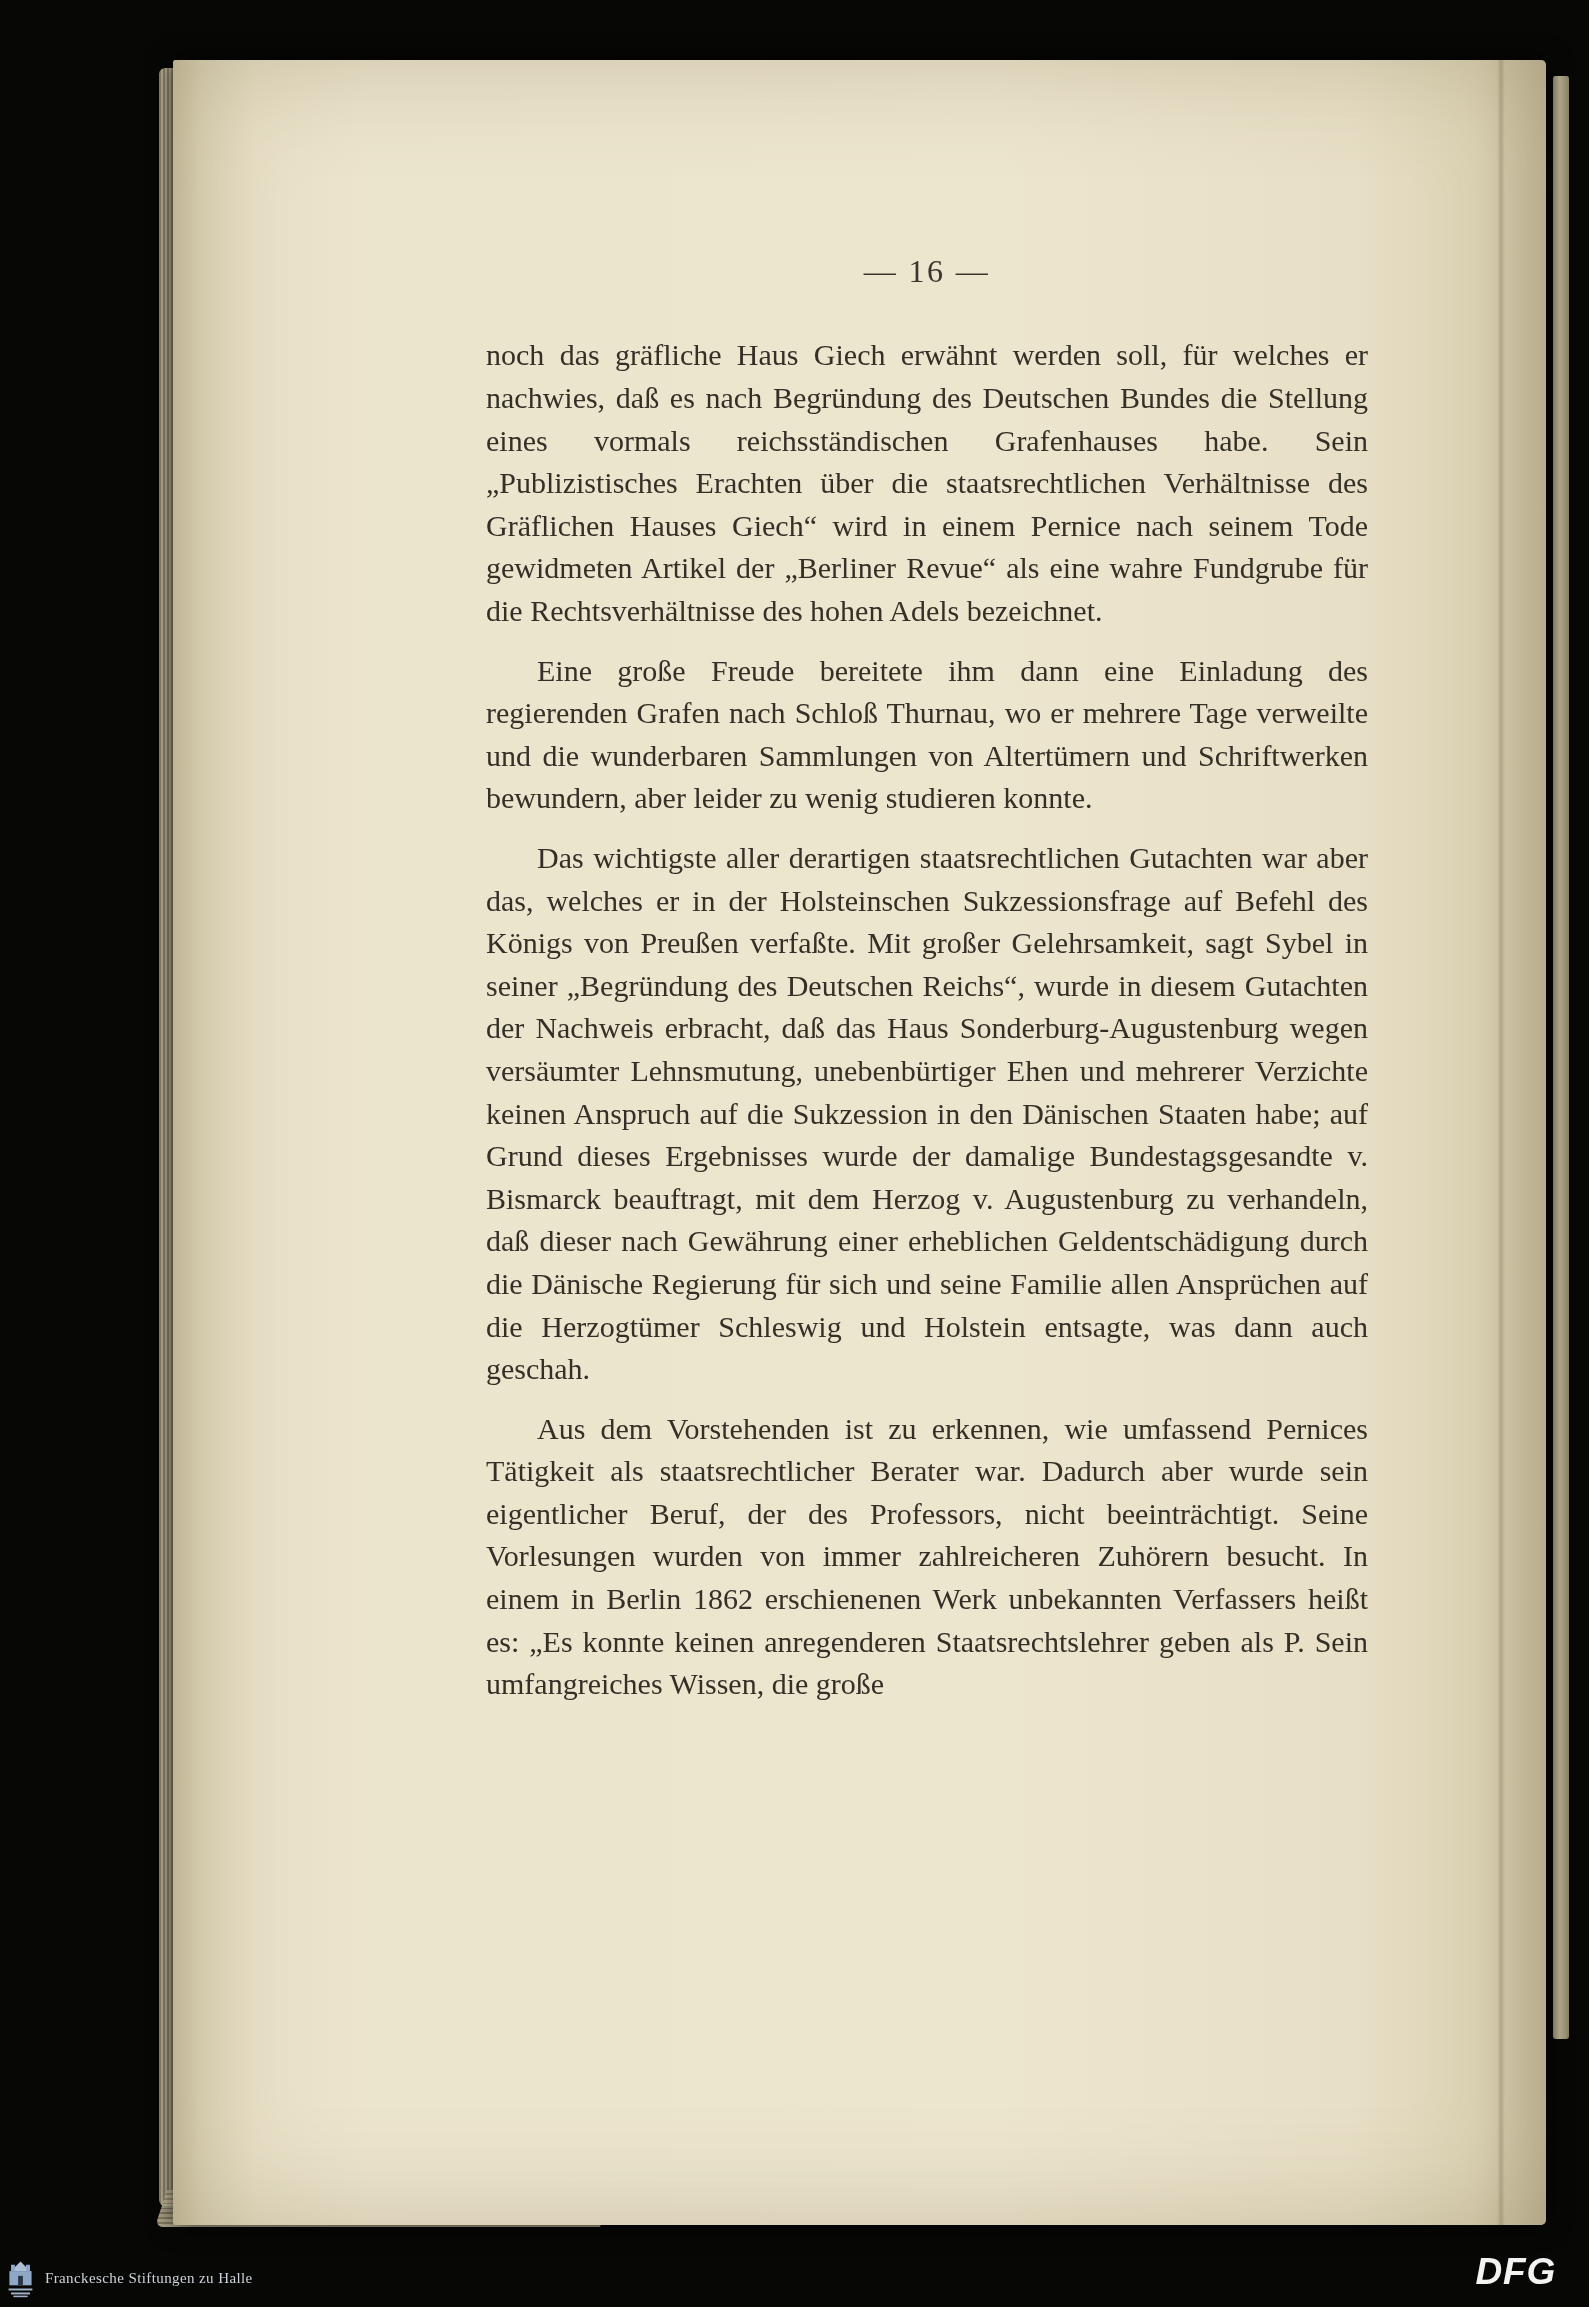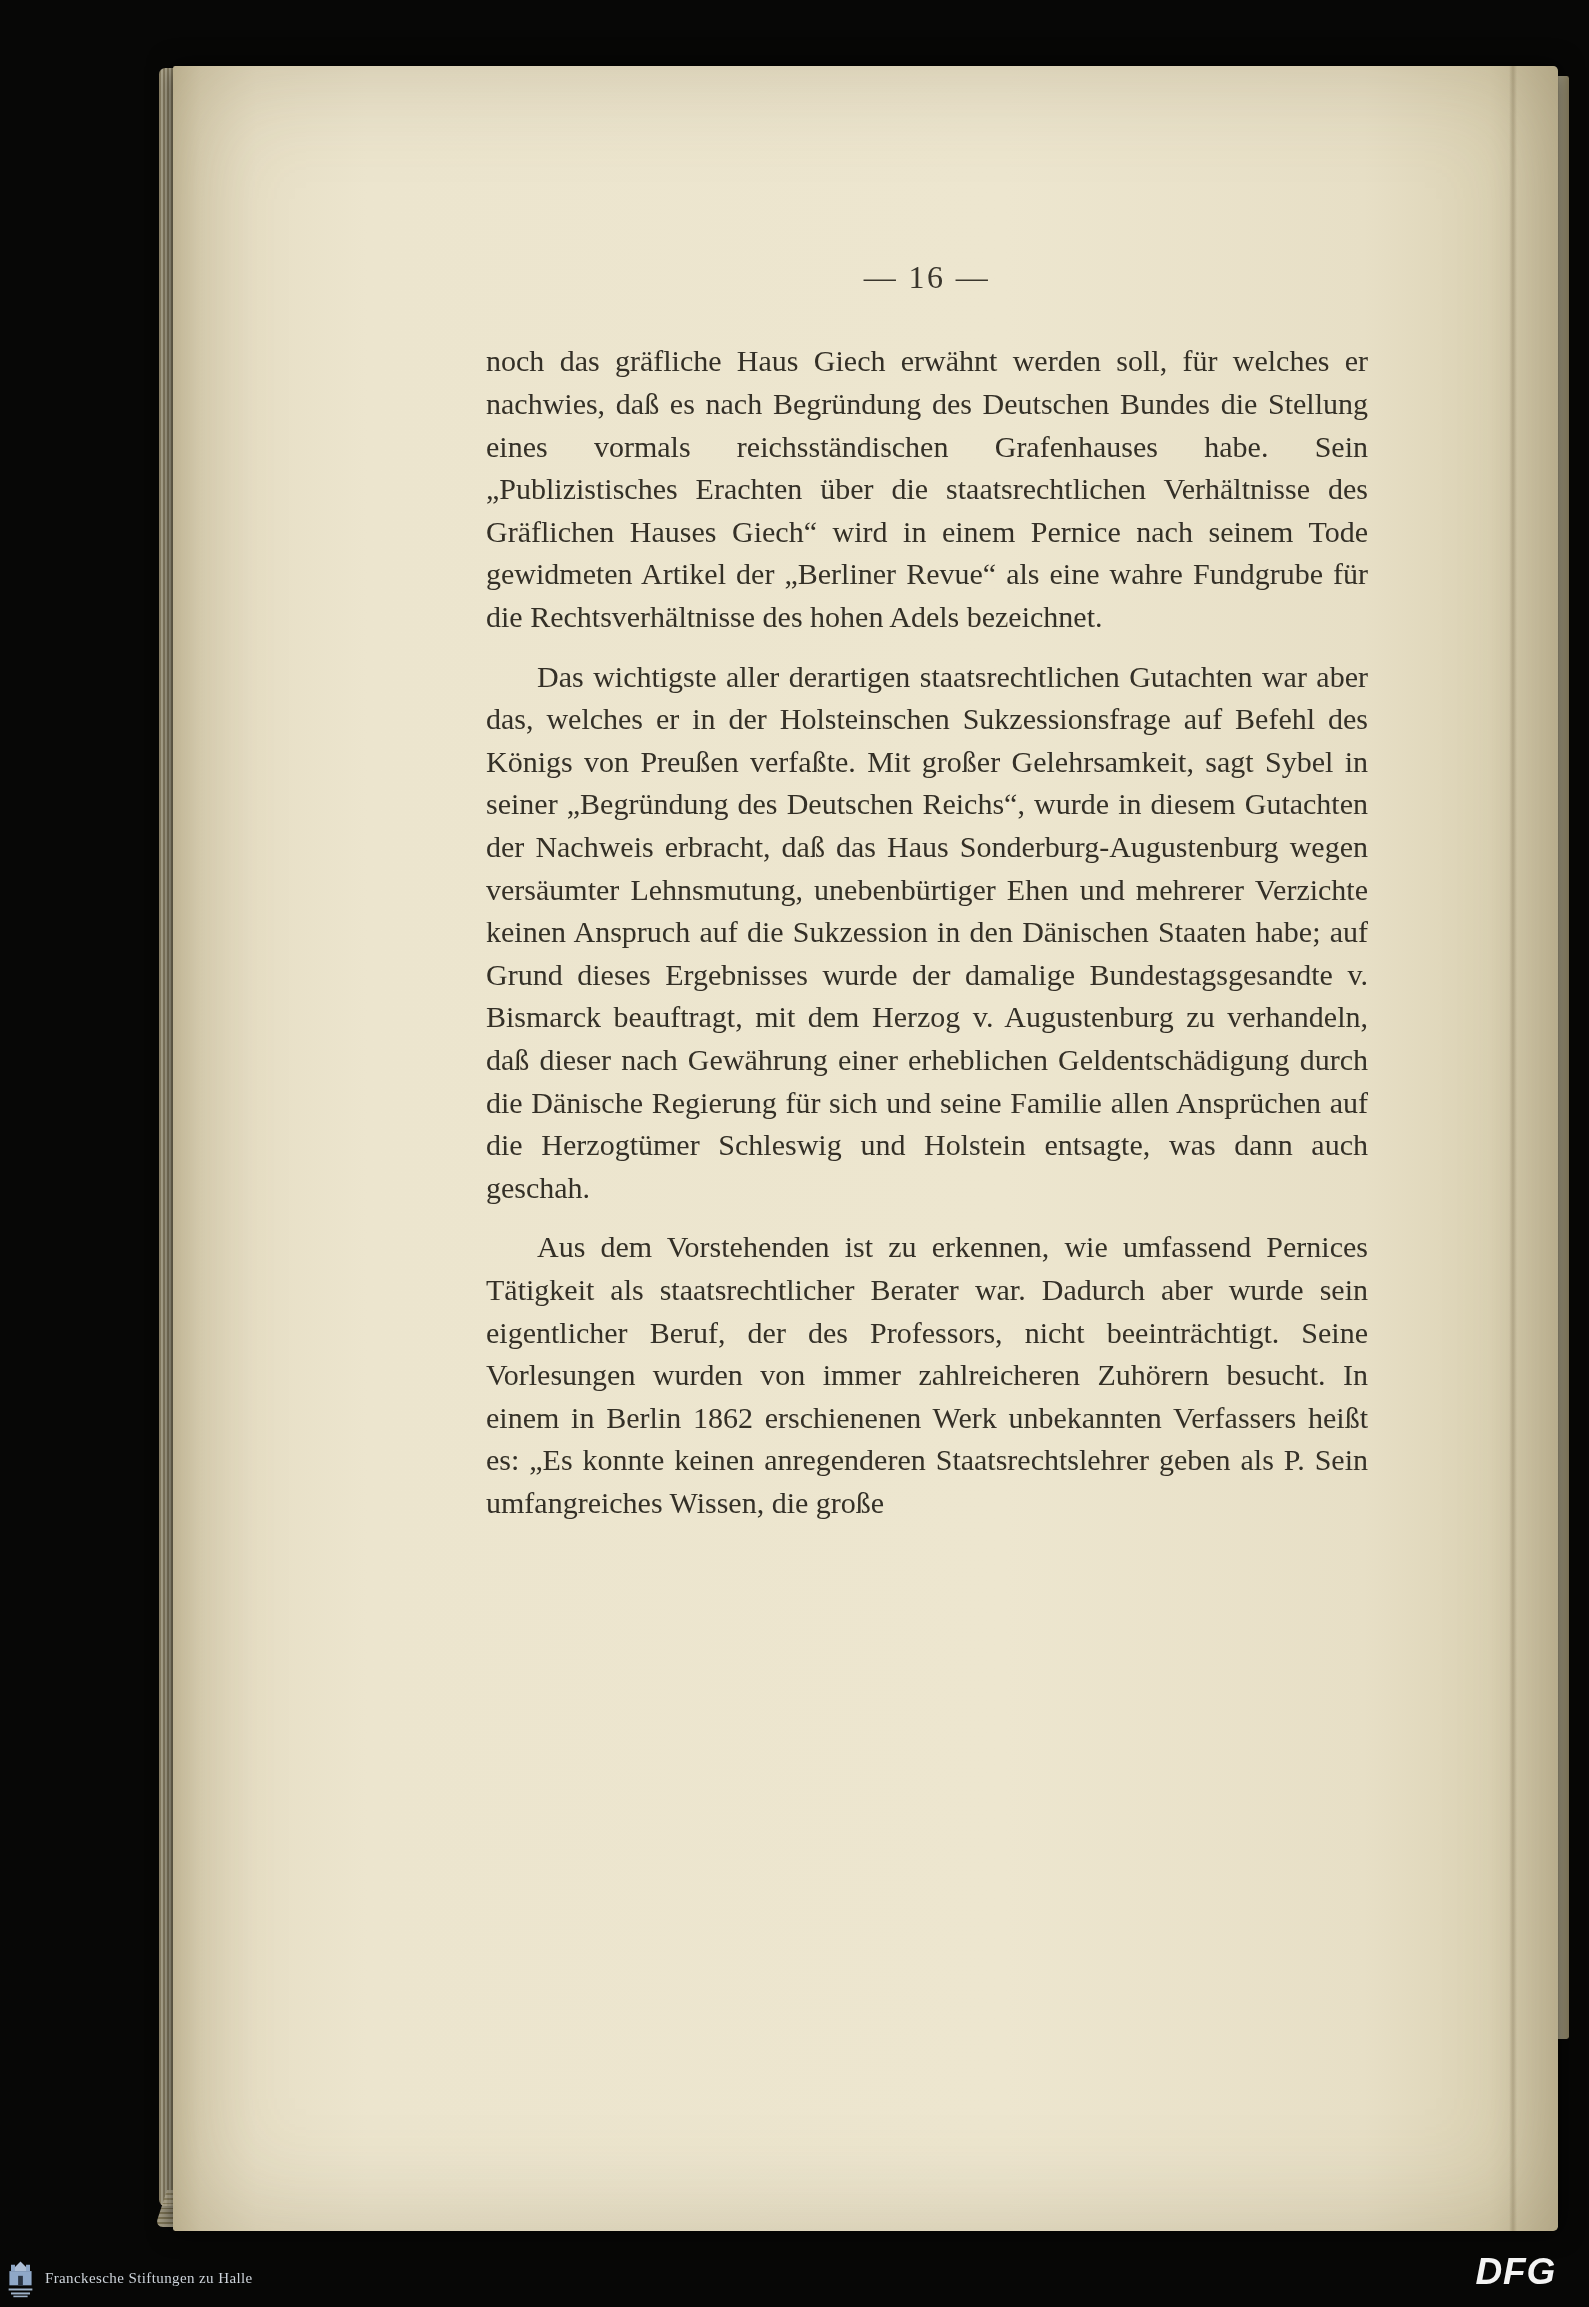--- a/index.html
+++ b/index.html
@@ -12,31 +12,30 @@
     position: relative;
     background: #070706;
     overflow: hidden;
     font-family: "Liberation Serif", serif;
   }
 
   
   .book-page {
     position: absolute;
     left: 173px;
-    top: 66px;
+    top: 60px;
     width: 1373px;
     height: 2165px;
     background: linear-gradient(90deg,
       #cdc3a4 0%, #ddd4b8 2%, #e7dfc6 6%,
       #ece5ce 14%, #ede6cf 60%,
       #e7dfc6 86%, #dcd3b5 95%, #c4ba9b 100%);
     box-shadow: inset 0 0 111px rgba(110, 92, 55, 0.28),
                 0 0 24px rgba(0,0,0,0.8);
     border-radius: 2.4px 4.8px 4.8px 2.4px;
-    padding-left: 12px;
   }
   
   .book-page::after {
     content: "";
     position: absolute;
     right: 41px;
     top: 0;
     width: 8px;
     height: 100%;
     background: linear-gradient(90deg, rgba(90,75,45,0) 0%, rgba(90,75,45,0.25) 50%, rgba(90,75,45,0) 100%);
@@ -146,20 +145,21 @@
 <body>
 
 <div class="page-edges-left"></div>
 <div class="page-edges-bottom"></div>
 <div class="opposite-page-edge"></div>
 
 <div class="book-page">
   <div class="text-block">
     <div class="page-number">—  16  —</div>
     <p>noch das gräfliche Haus Giech erwähnt werden soll, für welches er nachwies, daß es nach Begründung des Deutschen Bundes die Stellung eines vormals reichsständischen Grafenhauses habe. Sein „Publizistisches Erachten über die staatsrechtlichen Verhältnisse des Gräflichen Hauses Giech“ wird in einem Pernice nach seinem Tode gewidmeten Artikel der „Berliner Revue“ als eine wahre Fundgrube für die Rechtsverhältnisse des hohen Adels bezeichnet.</p>
+    <p>Eine große Freude bereitete ihm dann eine Einladung des regierenden Grafen nach Schloß Thurnau, wo er mehrere Tage verweilte und die wunderbaren Sammlungen von Altertümern und Schriftwerken bewundern, aber leider zu wenig studieren konnte.</p>
     <p>Das wichtigste aller derartigen staatsrechtlichen Gutachten war aber das, welches er in der Holsteinschen Sukzessionsfrage auf Befehl des Königs von Preußen verfaßte. Mit großer Gelehrsamkeit, sagt Sybel in seiner „Begründung des Deutschen Reichs“, wurde in diesem Gutachten der Nachweis erbracht, daß das Haus Sonderburg-Augustenburg wegen versäumter Lehnsmutung, unebenbürtiger Ehen und mehrerer Verzichte keinen Anspruch auf die Sukzession in den Dänischen Staaten habe; auf Grund dieses Ergebnisses wurde der damalige Bundestagsgesandte v. Bismarck beauftragt, mit dem Herzog v. Augustenburg zu verhandeln, daß dieser nach Gewährung einer erheblichen Geldentschädigung durch die Dänische Regierung für sich und seine Familie allen Ansprüchen auf die Herzogtümer Schleswig und Holstein entsagte, was dann auch geschah.</p>
     <p>Aus dem Vorstehenden ist zu erkennen, wie umfassend Pernices Tätigkeit als staatsrechtlicher Berater war. Dadurch aber wurde sein eigentlicher Beruf, der des Professors, nicht beeinträchtigt. Seine Vorlesungen wurden von immer zahlreicheren Zuhörern besucht. In einem in Berlin 1862 erschienenen Werk unbekannten Verfassers heißt es: „Es konnte keinen anregenderen Staatsrechtslehrer geben als P. Sein umfangreiches Wissen, die große</p>
   </div>
 </div>
 
 <div class="footer-left">
   <svg class="library-logo" viewBox="0 0 36 48" xmlns="http://www.w3.org/2000/svg" aria-hidden="true">
 
     <rect x="4" y="14" width="28" height="18" fill="#8fa8c8"></rect>
     <polygon points="18,2 30,14 6,14" fill="#aebfd6"></polygon>

